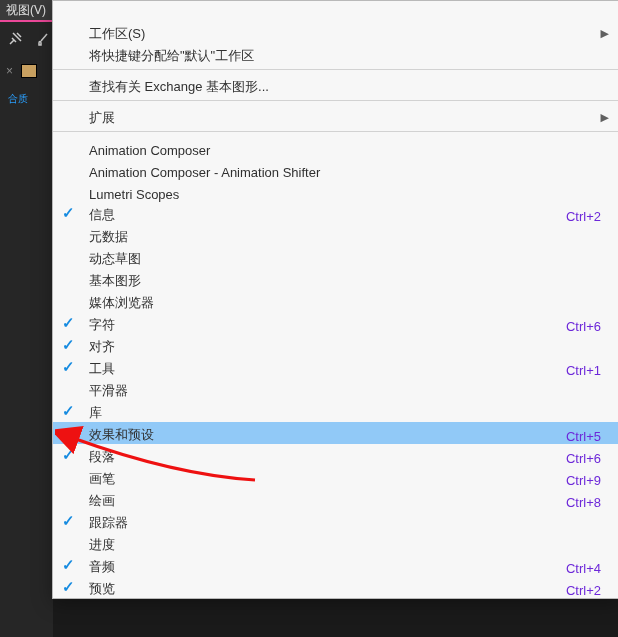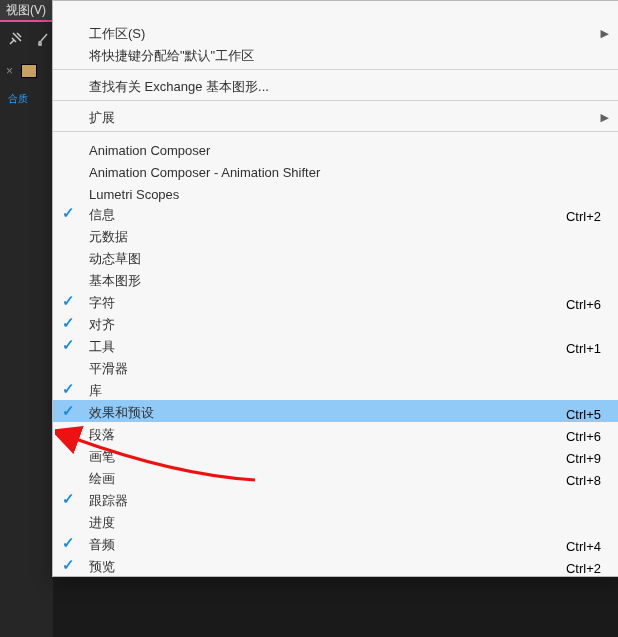--- a/index.html
+++ b/index.html
@@ -16,21 +16,21 @@
   #scroll-up { position:absolute; left:57px; top:3px; font-size:10px; color:#333; }
 
   
   #menu { position:absolute; left:52px; top:0; width:566px; background:#f7f7f7; border:1px solid #b9b9b9; box-shadow:0 4px 18px rgba(0,0,0,0.35); }
   .top-pad { height:20px; background:#f7f7f7; }
   .item { position:relative; height:22px; display:flex; align-items:flex-end; padding:0 18px 0 36px; color:#303030; font-size:13px; cursor:default; }
   .item.selected { background:#91c9f7; }
   .item .check { position:absolute; left:9px; top:2px; width:16px; height:16px; font-size:15px; font-weight:bold; color:#168be0; display:none; }
   .item.checked .check { display:block; }
   .item .label { flex:1; }
-  .item .shortcut { color:#000000; font-size:13px; margin-left:10px; }
+  .item .shortcut { color:#6d28d9; font-size:13px; margin-left:10px; }
   .item .arrow { position:absolute; right:10px; top:6px; color:#606060; font-size:11px; display:none; }
   .item.has-sub .arrow { display:block; }
   .sep { height:1px; margin:4px 0; background:#d2d2d2; }
 
   
   #red-arrow { position:absolute; pointer-events:none; }
 </style>
 </head>
 <body>
 
@@ -98,20 +98,23 @@
         </div>
         <div class="item">
           <span class="label">元数据</span>
         </div>
         <div class="item">
           <span class="label">动态草图</span>
         </div>
         <div class="item">
           <span class="label">基本图形</span>
         </div>
+        <div class="item">
+          <span class="label">媒体浏览器</span>
+        </div>
         <div class="item checked">
           <span class="check">✓</span>
           <span class="label">字符</span>
           <span class="shortcut">Ctrl+6</span>
         </div>
         <div class="item checked">
           <span class="check">✓</span>
           <span class="label">对齐</span>
         </div>
         <div class="item checked">

